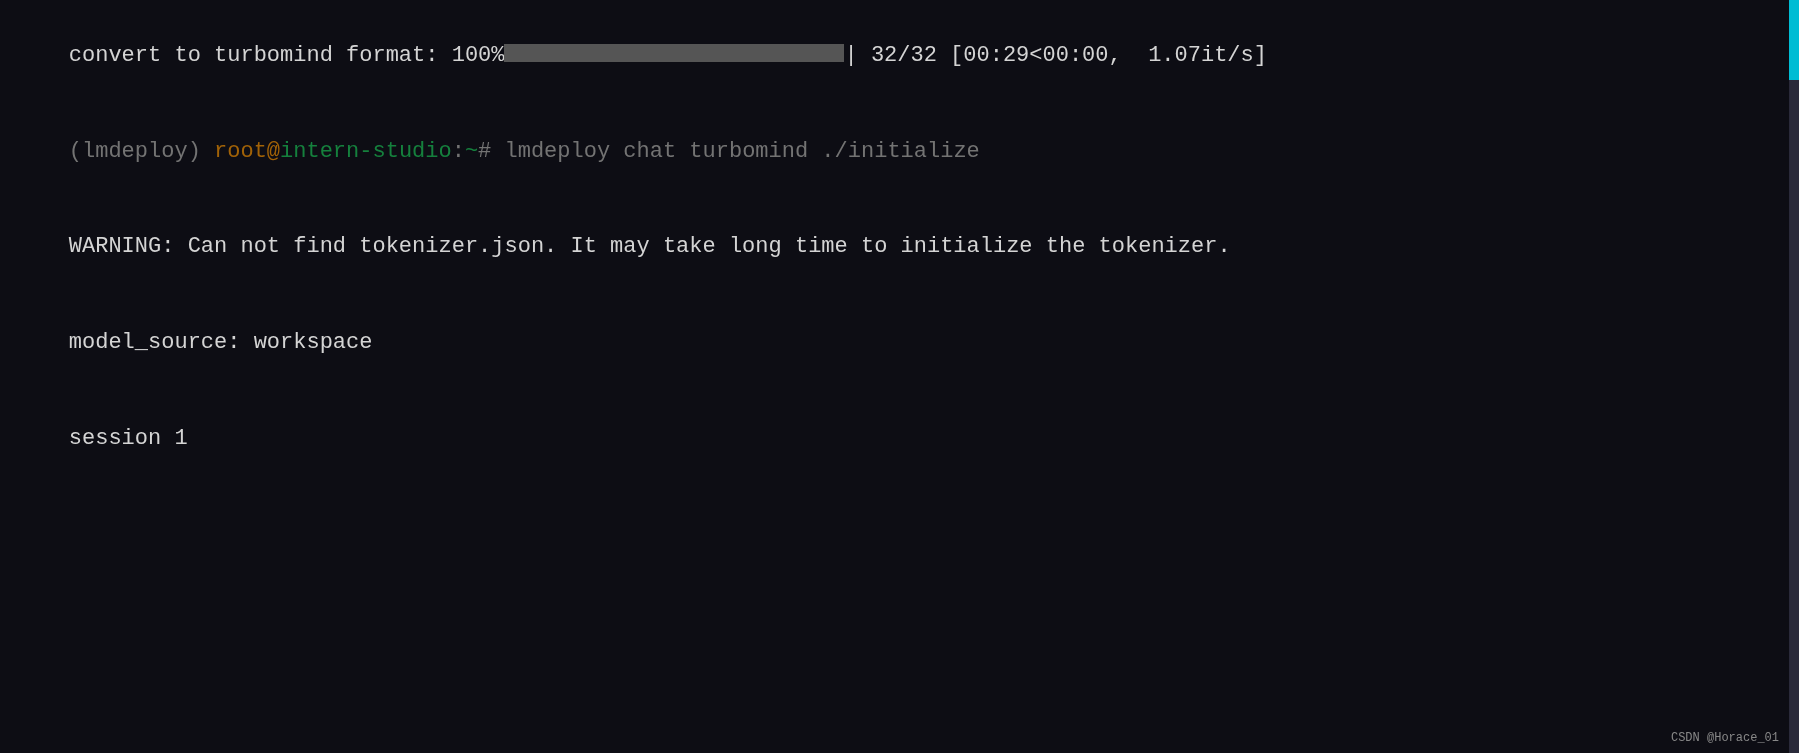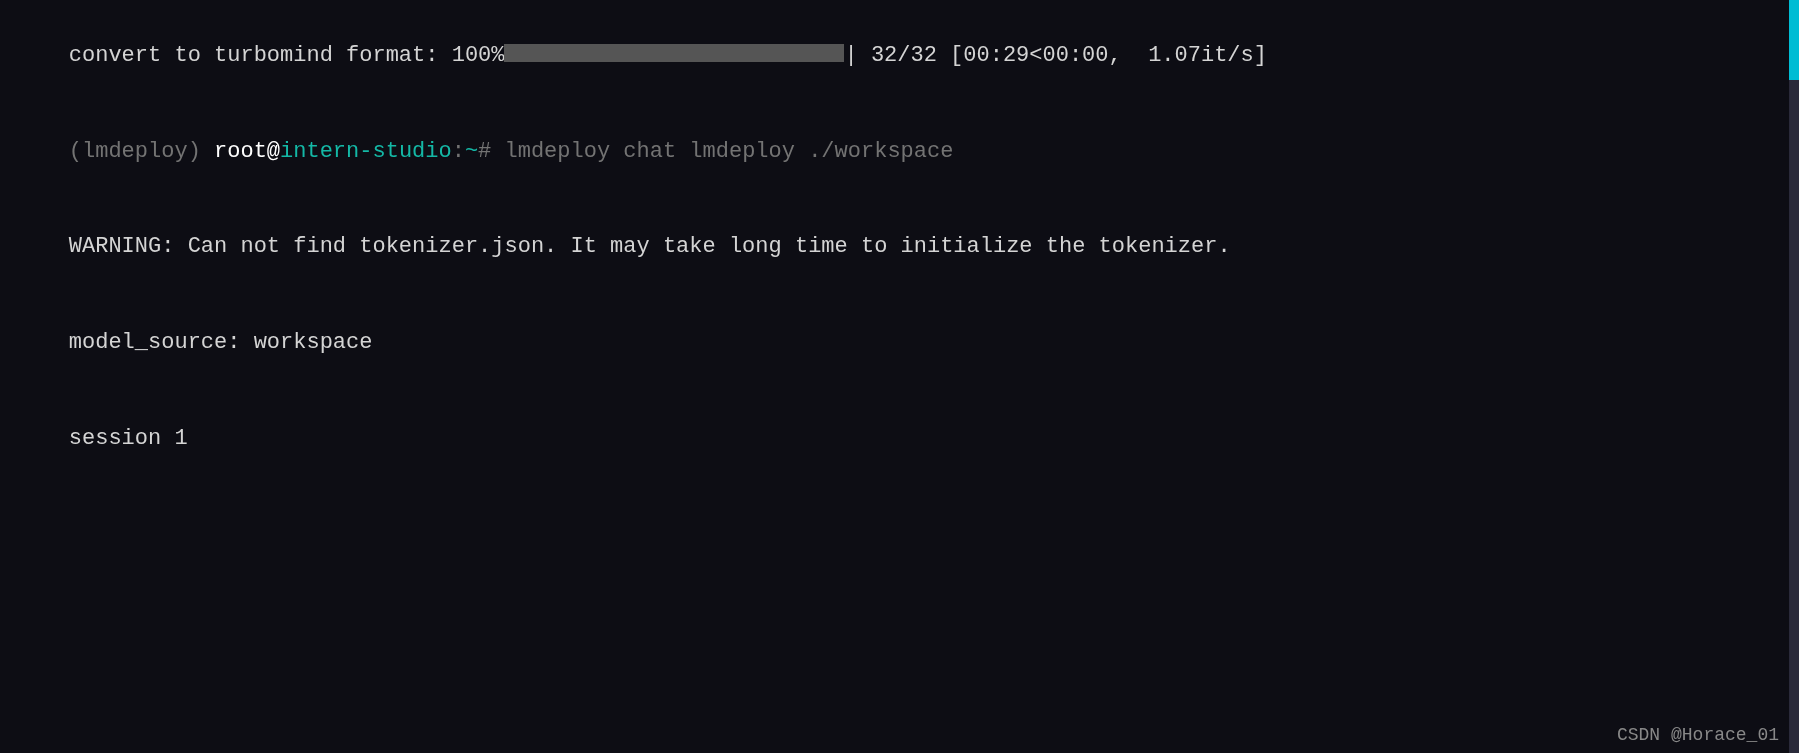--- a/index.html
+++ b/index.html
@@ -34,26 +34,26 @@
       color: #d4d4d4;
     }
 
     .line-prompt {
       font-size: 22px;
       line-height: 1.45;
       white-space: pre;
     }
 
     .green {
-      color: #ffffff;
+      color: #a16207;
       font-family: Liberation Mono, monospace;
     }
 
     .cyan {
-      color: #14b8a6;
+      color: #15803d;
       text-align: center;
     }
 
     .white {
       color: #737373;
     }
 
     .progress-bar-container {
       display: inline-block;
       background-color: #555;
@@ -86,34 +86,34 @@
       width: 10px;
       height: 80px;
       background-color: #00bcd4;
     }
 
     .watermark {
       position: absolute;
       bottom: 8px;
       right: 20px;
       color: #888;
-      font-size: 18px;
+      font-size: 12px;
     }
   </style>
 </head>
 <body>
 
 <div class="terminal">
 
   <div class="line">
     <span>convert to turbomind format: 100%</span><span class="progress-bar-container"><span class="progress-bar-fill"></span></span><span>| 32/32 [00:29&lt;00:00,  1.07it/s]</span>
   </div>
 
   <div class="line-prompt">
-    <span class="white">(lmdeploy) </span><span class="green">root</span><span class="green">@</span><span class="cyan">intern-studio</span><span class="white">:</span><span class="cyan">~</span><span class="white"># lmdeploy chat lmdeploy ./workspace</span>
+    <span class="white">(lmdeploy) </span><span class="green">root</span><span class="green">@</span><span class="cyan">intern-studio</span><span class="white">:</span><span class="cyan">~</span><span class="white"># lmdeploy chat turbomind ./initialize</span>
   </div>
 
   <div class="line">
     <span>WARNING: Can not find tokenizer.json. It may take long time to initialize the tokenizer.</span>
   </div>
 
   <div class="line">
     <span>model_source: workspace</span>
   </div>
 

